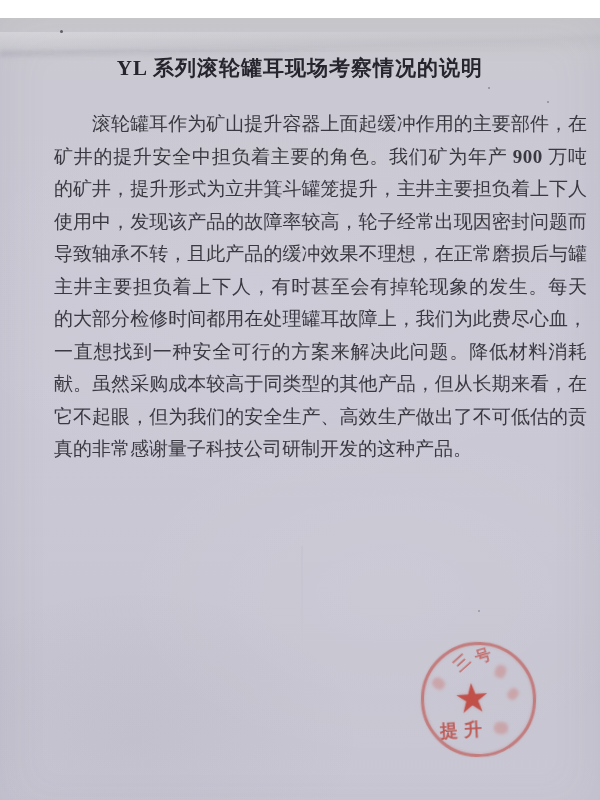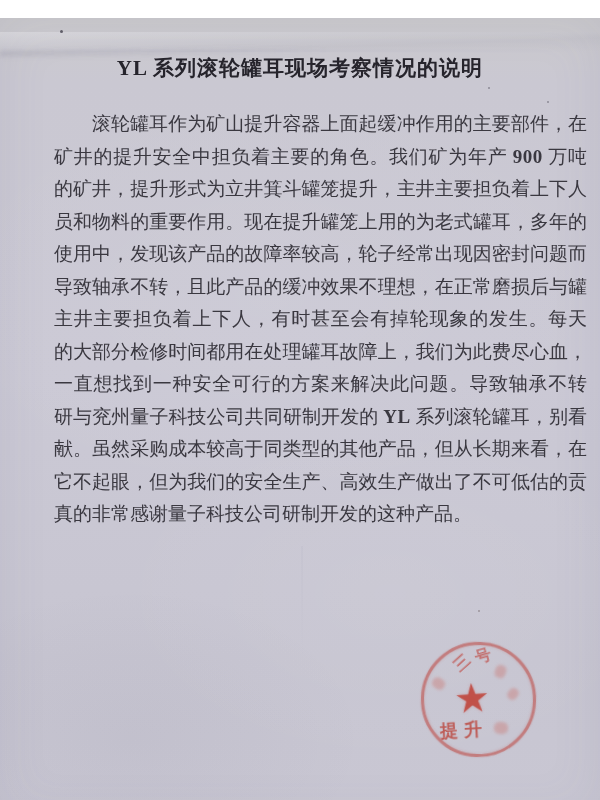--- a/index.html
+++ b/index.html
@@ -86,27 +86,25 @@
   <div class="speck sp4"></div>
   <div class="speck sp5"></div>
   <div class="speck sp6"></div>
 
   <h1 class="title">YL 系列滚轮罐耳现场考察情况的说明</h1>
 
   <div class="body-text">
     <div class="line indent"><span>滚轮罐耳作为矿山提升容器上面起缓冲作用的主要部件，在</span></div>
     <div class="line"><span>矿井的提升安全中担负着主要的角色。我们矿为年产 </span><span class="latin-b">900</span><span> 万吨</span></div>
     <div class="line"><span>的矿井，提升形式为立井箕斗罐笼提升，主井主要担负着上下人</span></div>
-    <div class="line"><span>员和物料的重要作用。现在提升罐笼上用的为老式罐耳，多年的</span></div>
     <div class="line"><span>使用中，发现该产品的故障率较高，轮子经常出现因密封问题而</span></div>
     <div class="line"><span>导致轴承不转，且此产品的缓冲效果不理想，在正常磨损后与罐</span></div>
     <div class="line"><span>主井主要担负着上下人，有时甚至会有掉轮现象的发生。每天</span></div>
     <div class="line"><span>的大部分检修时间都用在处理罐耳故障上，我们为此费尽心血，</span></div>
-    <div class="line"><span>一直想找到一种安全可行的方案来解决此问题。导致轴承不转</span></div>
-    <div class="line"><span>研与兖州量子科技公司共同研制开发的 </span><span class="latin-b">YL</span><span> 系列滚轮罐耳，别看</span></div>
+    <div class="line"><span>一直想找到一种安全可行的方案来解决此问题。降低材料消耗</span></div>
     <div class="line"><span>献。虽然采购成本较高于同类型的其他产品，但从长期来看，在</span></div>
     <div class="line"><span>它不起眼，但为我们的安全生产、高效生产做出了不可低估的贡</span></div>
     <div class="line last"><span>真的非常感谢量子科技公司研制开发的这种产品。</span></div>
   </div>
 
   <div class="stamp">
     <div class="ring"></div>
     <span class="star">★</span>
     <span class="arc a0">三</span>
     <span class="arc a1">号</span>

